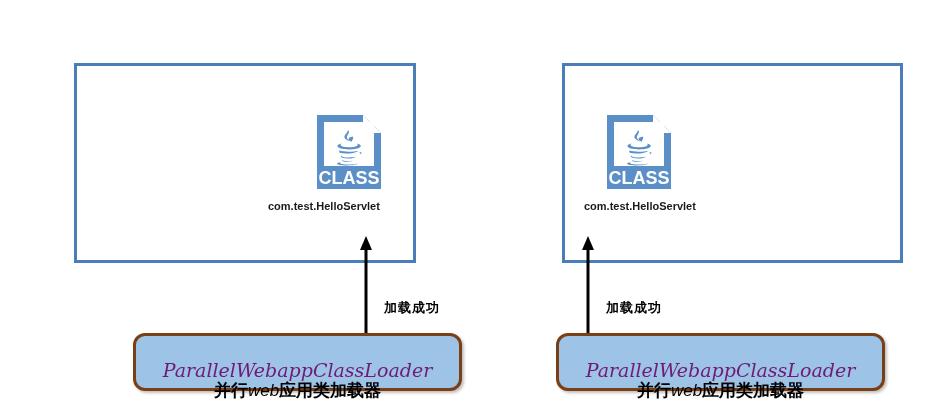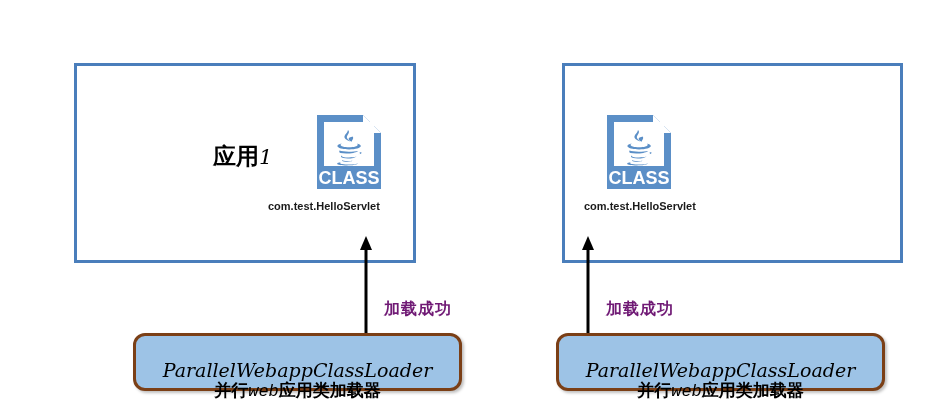--- a/index.html
+++ b/index.html
@@ -76,23 +76,23 @@
     width: 16px;
     height: 100px;
   }
   #arrow-1 { left: 358px; top: 236px; }
   #arrow-2 { left: 580px; top: 236px; }
   .arrow svg { display: block; width: 100%; height: 100%; }
 
   
   .arrow-label {
     position: absolute;
-    font-size: 16px;
-    font-weight: 700;
-    color: #701a75;
+    font-size: 13px;
+    font-weight: 700;
+    color: #000000;
     white-space: nowrap;
     letter-spacing: 1px;
   }
   #arrow-label-1 { left: 384px; top: 299px; }
   #arrow-label-2 { left: 606px; top: 299px; }
 
   
   .loader-box {
     position: absolute;
     background: #9dc3e6;
@@ -106,46 +106,45 @@
     box-shadow: 2px 2px 3px rgba(0,0,0,0.25);
   }
   #loader-box-1 { left: 133px; top: 333px; width: 329px; height: 58px; }
   #loader-box-2 { left: 556px; top: 333px; width: 329px; height: 58px; }
 
   .loader-name {
     font-family: "DejaVu Serif", serif;
     font-style: italic;
     font-size: 19px;
     font-weight: 400;
-    color: #000000;
+    color: #701a75;
     line-height: 1.05;
     white-space: nowrap;
     margin-top: 38px;
   }
   .loader-desc {
     font-size: 17px;
     font-weight: 700;
     color: #000000;
     line-height: 1.15;
     white-space: nowrap;
   }
   .loader-desc .lat {
-    font-family: Liberation Mono, monospace;
+    font-family: Liberation Sans, sans-serif;
     font-style: italic;
     font-weight: 400;
   }
 </style>
 </head>
 <body>
 
 <div id="stage">
 
   <div class="app-panel" id="app-panel-1"></div>
 
-  <div class="app-title" id="app-title-1"><span>应用</span><span class="seq">1</span></div>
 
   <div class="class-icon" id="class-icon-1">
     <svg viewBox="0 0 68 78" xmlns="http://www.w3.org/2000/svg">
       <path d="M2 2 L48 2 L66 20 L66 76 L2 76 Z" fill="#5b8fc7"></path>
       <path d="M48 2 L66 20 L48 20 Z" fill="#ffffff"></path>
       <rect x="9" y="9" width="50" height="44" fill="#ffffff"></rect>
       <rect x="9" y="9" width="39" height="44" fill="#ffffff"></rect>
       <g fill="#5b8fc7">
         <path d="M33 17 c3 3 -2 5 -1 8 c0.5 1.6 2.5 2.4 3.5 3.6 c-4 -1.6 -6.6 -3.1 -6 -5.4 c0.4 -1.8 3 -3.4 3.5 -6.2 z"></path>
         <path d="M37.5 23.5 c2 2 -1 3.6 -0.6 5.3 c-2.4 -1.1 -3.6 -2.2 -3.2 -3.4 c0.3 -1 2.3 -1.2 3.8 -1.9 z"></path>

